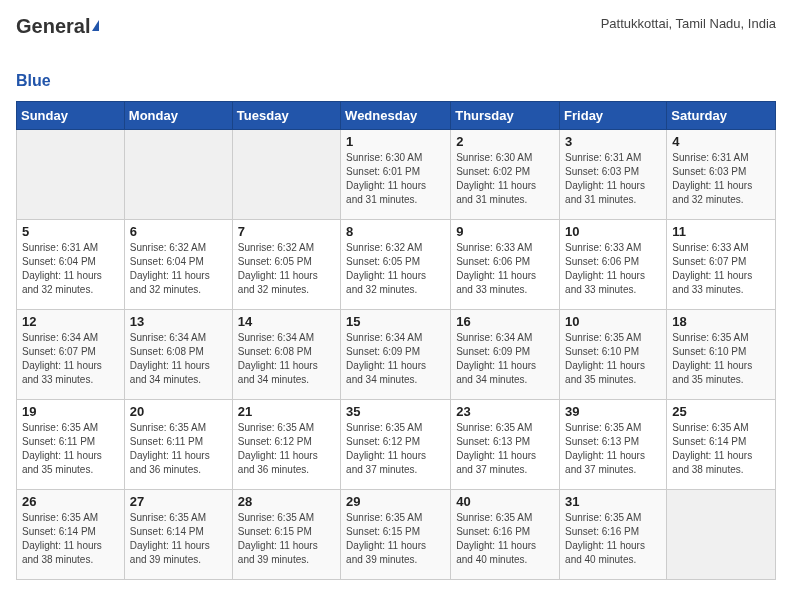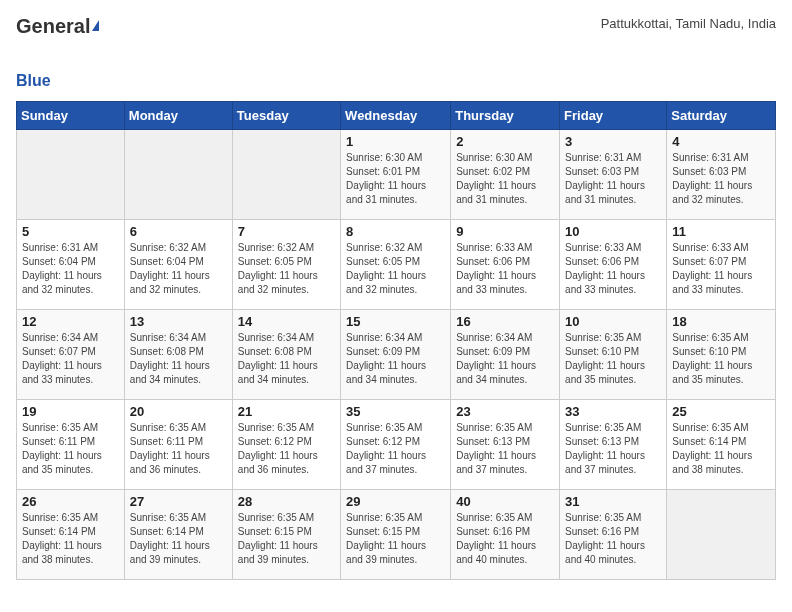--- a/index.html
+++ b/index.html
@@ -250,21 +250,21 @@
 Sunset: 6:12 PM
 Daylight: 11 hours and 37 minutes.</div>
         </td>
         <td>
           <span class="day-num">23</span>
           <div class="day-info" style="white-space: pre-line;">Sunrise: 6:35 AM
 Sunset: 6:13 PM
 Daylight: 11 hours and 37 minutes.</div>
         </td>
         <td>
-          <span class="day-num">33</span>
+          <span class="day-num">39</span>
           <div class="day-info" style="white-space: pre-line;">Sunrise: 6:35 AM
 Sunset: 6:13 PM
 Daylight: 11 hours and 37 minutes.</div>
         </td>
         <td>
           <span class="day-num">25</span>
           <div class="day-info" style="white-space: pre-line;">Sunrise: 6:35 AM
 Sunset: 6:14 PM
 Daylight: 11 hours and 38 minutes.</div>
         </td>

